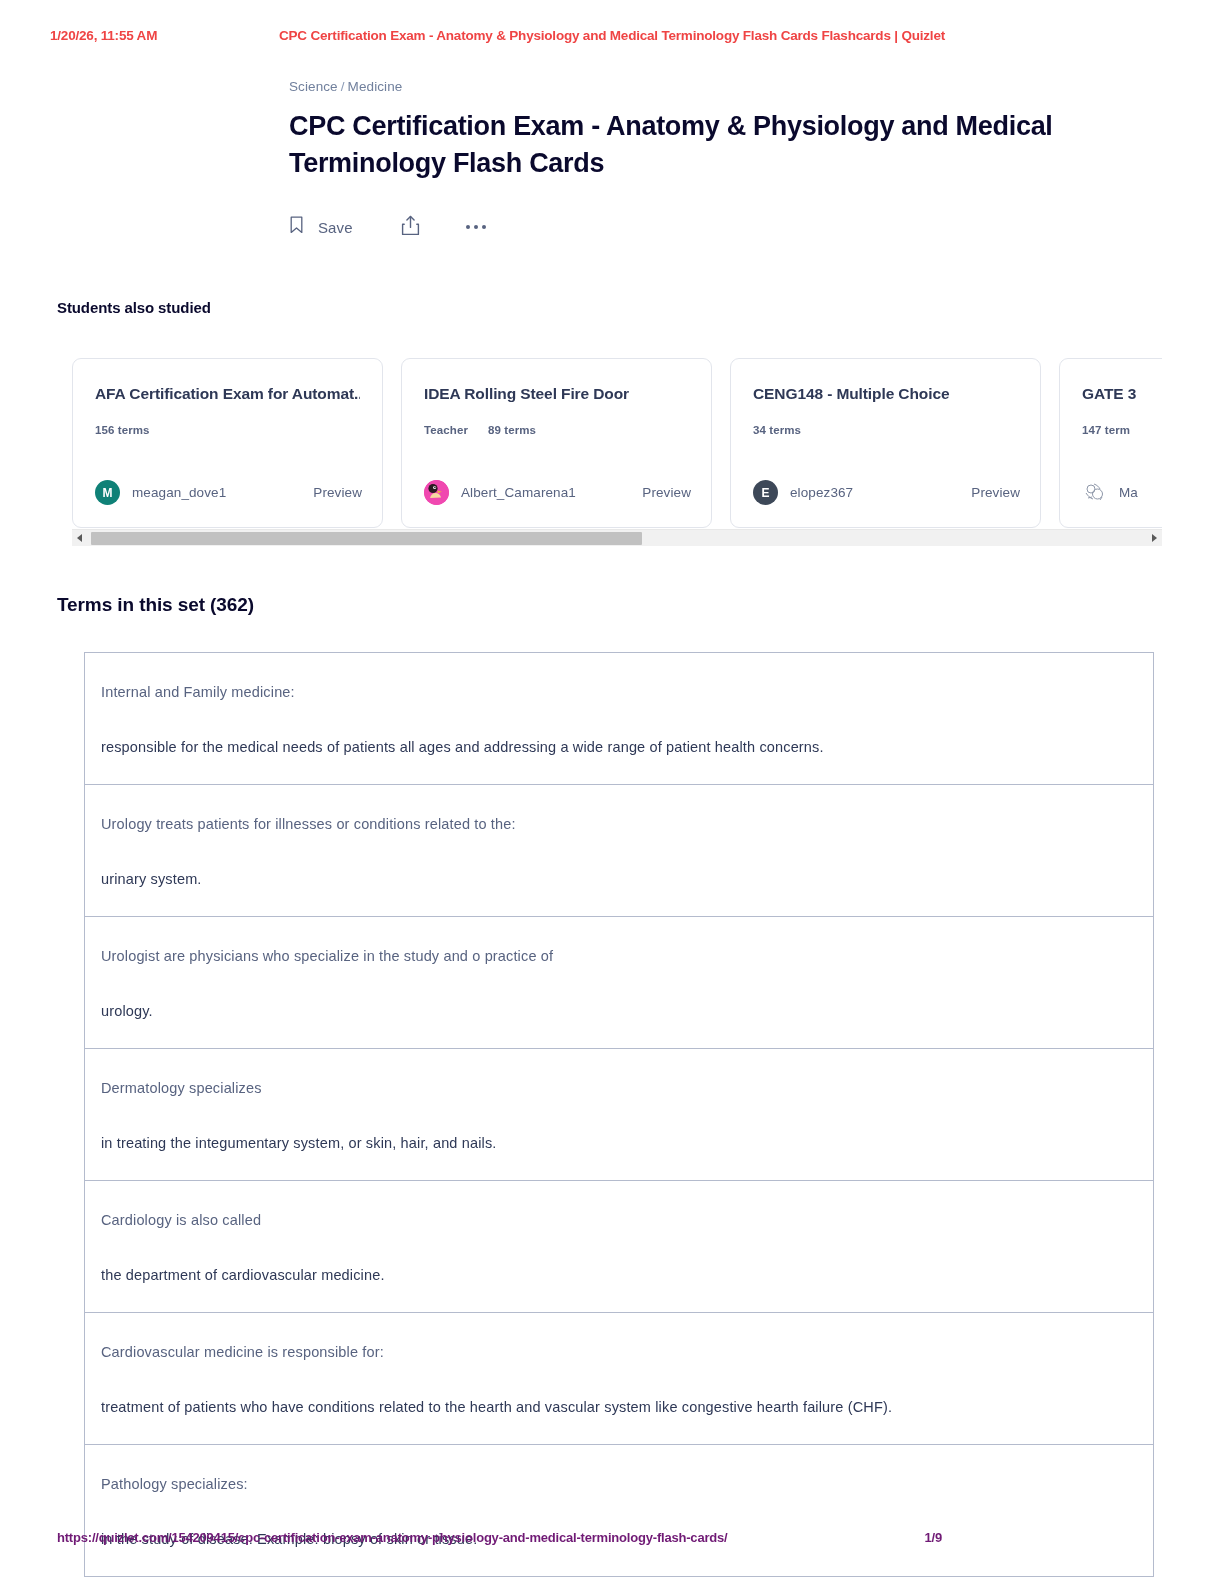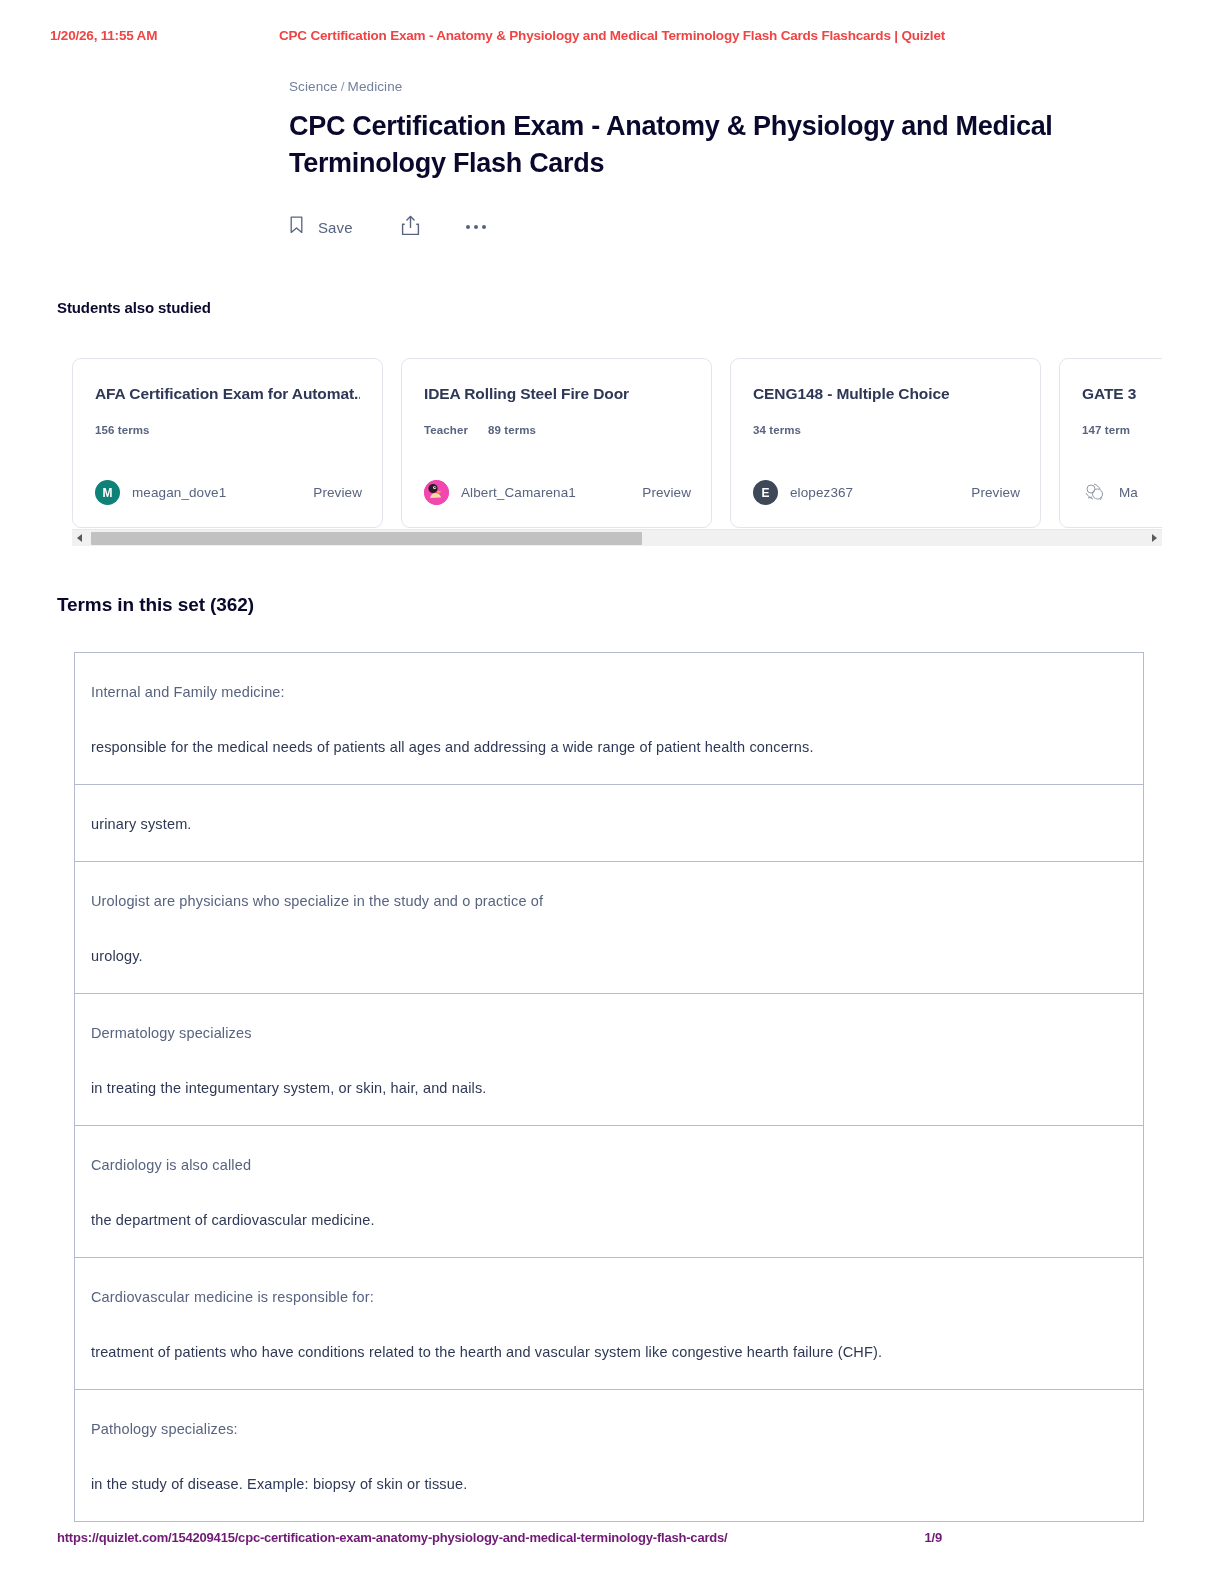--- a/index.html
+++ b/index.html
@@ -244,21 +244,21 @@
     position: absolute;
     left: 57px;
     top: 594px;
     font-size: 19px;
     font-weight: 700;
     color: #0a092d;
     letter-spacing: -0.1px;
   }
   .terms-list {
     position: absolute;
-    left: 74px;
+    left: 84px;
     top: 652px;
     width: 1070px;
     border: 1px solid #b4bbcd;
     background: #ffffff;
   }
   .term-row {
     padding: 28px 0 26px 16px;
     border-bottom: 1px solid #b4bbcd;
   }
   .term-row:last-child { border-bottom: none; }
@@ -434,20 +434,21 @@
 <div class="terms-heading">Terms in this set (362)</div>
 
 <div class="terms-list">
 
   <div class="term-row">
     <div class="term-word">Internal and Family medicine:</div>
     <div class="term-def">responsible for the medical needs of patients all ages and addressing a wide range of patient health concerns.</div>
   </div>
 
   <div class="term-row">
+    <div class="term-word">Urology treats patients for illnesses or conditions related to the:</div>
     <div class="term-def">urinary system.</div>
   </div>
 
   <div class="term-row">
     <div class="term-word">Urologist are physicians who specialize in the study and o practice of</div>
     <div class="term-def">urology.</div>
   </div>
 
   <div class="term-row">
     <div class="term-word">Dermatology specializes</div>

